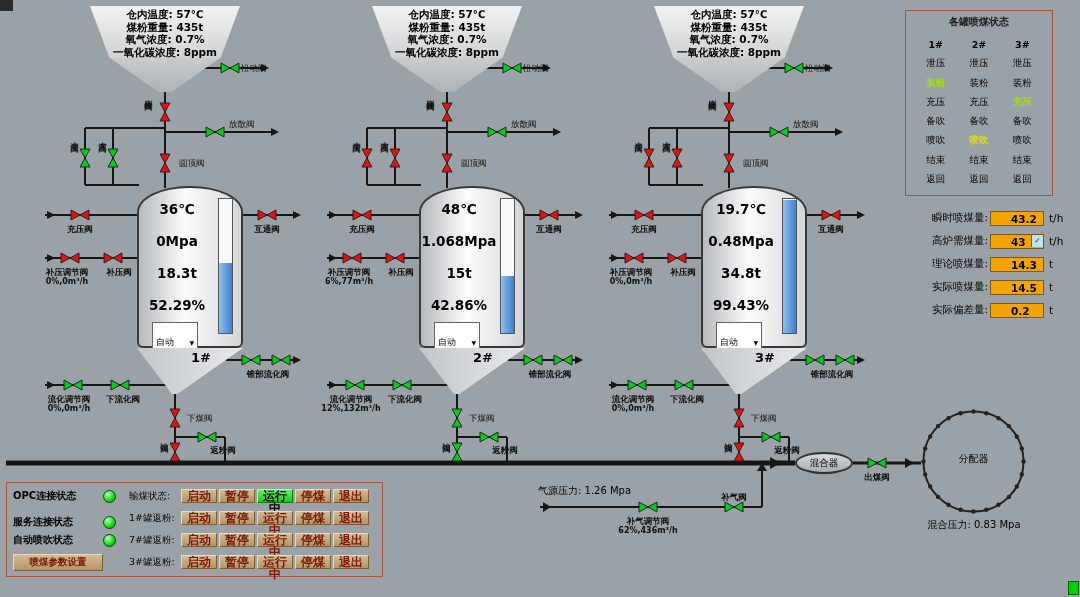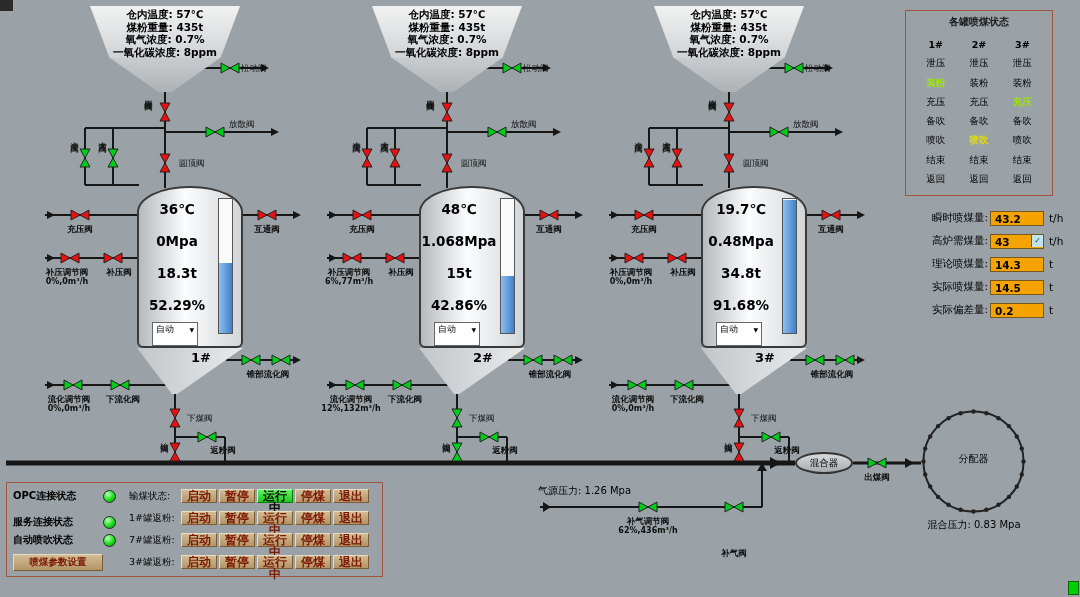--- a/index.html
+++ b/index.html
@@ -19,41 +19,41 @@
   .tank{position:absolute;top:186px;width:106px;height:162px;border:2px solid #3a3a3a;box-sizing:border-box;
         border-radius:52px 52px 6px 6px/26px 26px 6px 6px;
         background:linear-gradient(90deg,#b6babd,#fbfcfd 45%,#d3d6d9);}
   .tfunnel{position:absolute;top:348px;width:106px;height:46px;background:linear-gradient(90deg,#c2c6c9,#e8eaec);
            clip-path:polygon(0 0,100% 0,38% 100%,33% 100%);}
   .treads{position:absolute;top:201px;width:76px;text-align:center;}
   .treads div{height:32px;font-size:13.5px;font-weight:bold;}
   .gauge{position:absolute;top:198px;width:15px;height:136px;border:1px solid #555;background:#fafafa;box-sizing:border-box;}
   .gfill{position:absolute;bottom:0;left:0;right:0;background:linear-gradient(90deg,#8fc0ee,#3e7fce);}
   .mode{position:absolute;top:322px;width:46px;height:24px;background:#fff;border:1px solid #666;font-size:9px;
-        line-height:13px;display:flex;justify-content:space-between;padding:0 3px;box-sizing:border-box;cursor:pointer;}
+        line-height:13px;display:flex;justify-content:space-between;padding:13px 3px;box-sizing:border-box;cursor:pointer;}
   .caret{font-size:6px;line-height:13px;}
   .uid{position:absolute;top:350px;font-size:13px;font-weight:bold;}
   
   .valve{position:absolute;line-height:0;cursor:pointer;}
   .valve svg{stroke:#222;stroke-width:1;}
   .lbl{position:absolute;font-size:8.5px;white-space:nowrap;color:#0d0d0d;}
   .lbl.c{transform:translateX(-50%);font-weight:bold;}
   .vlbl{writing-mode:vertical-rl;letter-spacing:1px;}
   .sub{font-size:8px;}
   
   #status-panel{position:absolute;left:905px;top:10px;width:148px;height:186px;border:1px solid #a05540;box-sizing:border-box;}
   #sp-title{position:absolute;top:4px;left:0;right:0;text-align:center;font-size:10px;font-weight:bold;color:#1c1c1c;}
   #status-grid{position:absolute;left:8px;right:8px;top:24px;bottom:6px;display:grid;grid-template-rows:repeat(8,1fr);}
   .sg-row{display:grid;grid-template-columns:1fr 1fr 1fr;text-align:center;font-size:9.5px;align-items:center;}
   .sg-row.head span{font-weight:bold;}
   
   .mrow{position:absolute;left:898px;display:flex;align-items:center;height:16px;}
   .mlabel{width:90px;text-align:right;font-size:10.5px;}
   .mfield{width:54px;height:15px;background:#f5a300;border:1px solid #75581a;margin-left:2px;font-size:10.5px;
-          font-weight:bold;padding-left:4px;line-height:14px;position:relative;box-sizing:border-box;}
+          font-weight:bold;padding-left:20px;line-height:14px;position:relative;box-sizing:border-box;}
   .chk{position:absolute;right:0;top:0;width:11px;height:12px;background:#bfe4ec;border-left:1px solid #466;
        font-size:8px;line-height:12px;text-align:center;color:#134;}
   .munit{margin-left:5px;font-size:10.5px;}
   
   #control-panel{position:absolute;left:6px;top:482px;width:377px;height:95px;border:1px solid #a05540;box-sizing:border-box;}
   .ind{position:absolute;left:6px;height:14px;display:flex;align-items:center;}
   .ind-label{font-size:10px;font-weight:bold;width:90px;}
   .lamp{width:11px;height:11px;border-radius:50%;border:1px solid #2a2a2a;
         background:radial-gradient(circle at 35% 30%,#b8ffb8,#16e016 55%,#058805);}
   #settings-btn{position:absolute;left:6px;top:71px;width:90px;height:17px;font-size:9.5px;}
@@ -354,21 +354,21 @@
         <div>仓内温度: 57℃</div>
         <div>煤粉重量: 435t</div>
         <div>氧气浓度: 0.7%</div>
         <div>一氧化碳浓度: 8ppm</div>
       </div>
       <div class="tank" style="left:701px"></div>
       <div class="treads" style="left:703px">
       <div>19.7℃</div>
       <div>0.48Mpa</div>
       <div>34.8t</div>
-      <div>91.68%</div>
+      <div>99.43%</div>
       </div>
       <div class="gauge" style="left:782px">
         <div class="gfill" style="height:99.43%"></div>
       </div>
       <div class="mode" style="left:716px">
         <span>自动</span>
         <span class="caret">▼</span>
       </div>
       <div class="tfunnel" style="left:701px"></div>
       <div class="uid" style="left:755px">3#</div>
@@ -617,21 +617,21 @@
       <div class="valve" style="left:638px;top:501px"><svg width="20" height="12" style="fill:#00cc1a">
           <polygon points="1,1 1,11 10,6"></polygon>
           <polygon points="19,1 19,11 10,6"></polygon>
         </svg></div>
       <div class="lbl c" style="left:648px;top:516px">补气调节阀</div>
       <div class="lbl c sub" style="left:648px;top:526px">62%,436m³/h</div>
       <div class="valve" style="left:724px;top:501px"><svg width="20" height="12" style="fill:#00cc1a">
           <polygon points="1,1 1,11 10,6"></polygon>
           <polygon points="19,1 19,11 10,6"></polygon>
         </svg></div>
-      <div class="lbl c" style="left:734px;top:548px">补气阀</div>
+      <div class="lbl c" style="left:734px;top:492px">补气阀</div>
       <div class="valve" style="left:867px;top:457px"><svg width="20" height="12" style="fill:#00cc1a">
           <polygon points="1,1 1,11 10,6"></polygon>
           <polygon points="19,1 19,11 10,6"></polygon>
         </svg></div>
       <div class="lbl c" style="left:877px;top:472px">出煤阀</div>
     </div>
 
   <div id="corner-br"></div>
 </div>
 

